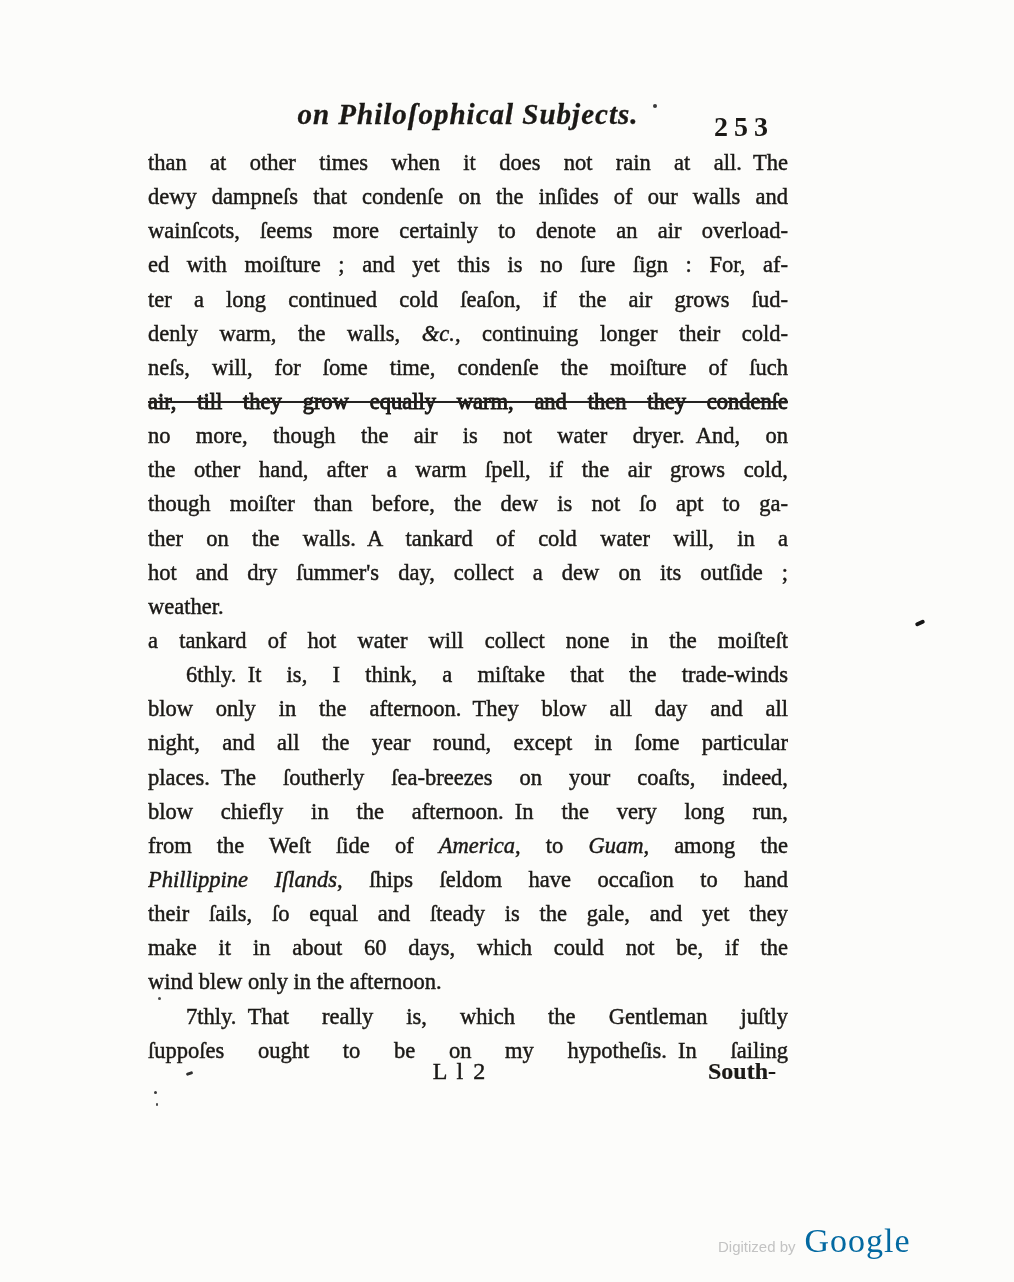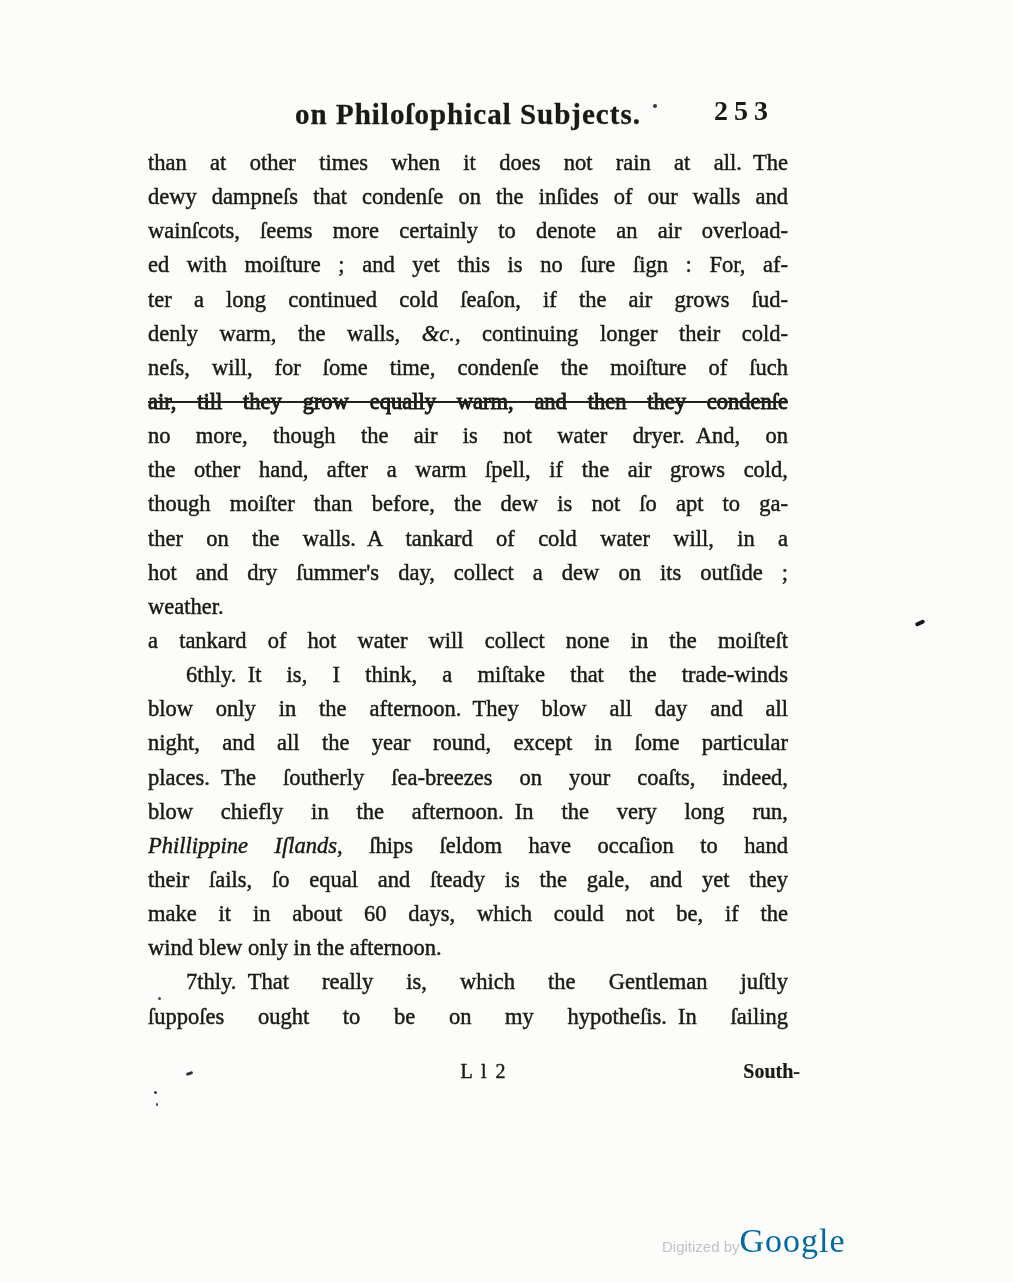--- a/index.html
+++ b/index.html
@@ -13,26 +13,26 @@
     background:#fcfcfa;
     color:#1b1916;
     overflow:hidden;
   }
   
   .header{
     position:absolute;left:148px;top:94px;width:640px;height:44px;
   }
   .header .title{
     display:block;text-align:center;
-    font-weight:bold;
+    font-style:italic;font-weight:bold;
     font-size:29px;line-height:40px;letter-spacing:1px;
     -webkit-text-stroke:0.3px currentColor;
   }
   .header .pagenum{
-    position:absolute;right:14px;top:0;
+    position:absolute;right:14px;top:16px;
     font-size:28px;line-height:34px;font-weight:bold;
     letter-spacing:6px;
   }
   
   .bodytext{
     position:absolute;left:148px;top:146px;width:640px;
     font-size:22.5px;
   }
   .line{
     height:34.15px;line-height:34.15px;overflow:hidden;
@@ -44,30 +44,30 @@
   .line.indent{padding-left:38px;}
   .line.strike{
     -webkit-text-stroke:0.9px currentColor;
     text-decoration:line-through;
     text-decoration-thickness:2.2px;
     text-decoration-color:#242220;
   }
   .it{font-style:italic;}
   
   .footerline{
-    position:absolute;left:164px;top:1056px;width:640px;height:34px;
-    font-size:20px;line-height:30px;
+    position:absolute;left:140px;top:1056px;width:640px;height:34px;
+    font-size:24px;line-height:30px;
     -webkit-text-stroke:0.45px currentColor;
   }
   .footerline .sig{display:block;text-align:center;letter-spacing:2px;}
   .footerline .catch{position:absolute;right:4px;top:0;font-weight:bold;-webkit-text-stroke:0.2px currentColor;}
   
   .watermark{
-    position:absolute;left:662px;top:1222px;
-    display:flex;align-items:baseline;
+    position:absolute;left:718px;top:1222px;
+    display:flex;align-items:baseline;gap:9px;
   }
   .wm-prefix{
     font-family:"Liberation Sans", sans-serif;
     font-size:15px;color:#c3c3c3;
   }
   .wm-brand{
     font-family:"Liberation Serif", serif;
     font-size:34px;color:#0369a1;letter-spacing:1px;
   }
   
@@ -97,20 +97,21 @@
       <div class="line"><span>though moiſter than before, the dew is not ſo apt to ga-</span></div>
       <div class="line"><span>ther on the walls. A tankard of cold water will, in a</span></div>
       <div class="line"><span>hot and dry ſummer's day, collect a dew on its outſide ;</span></div>
       <div class="line plain"><span>weather.</span></div>
       <div class="line"><span>a tankard of hot water will collect none in the moiſteſt</span></div>
       <div class="line indent"><span>6thly. It is, I think, a miſtake that the trade-winds</span></div>
       <div class="line"><span>blow only in the afternoon. They blow all day and all</span></div>
       <div class="line"><span>night, and all the year round, except in ſome particular</span></div>
       <div class="line"><span>places. The ſoutherly ſea-breezes on your coaſts, indeed,</span></div>
       <div class="line"><span>blow chiefly in the afternoon. In the very long run,</span></div>
+      <div class="line"><span>from the Weſt ſide of </span><span class="it">America</span><span>, to </span><span class="it">Guam</span><span>, among the</span></div>
       <div class="line"><span class="it">Phillippine Iſlands</span><span>, ſhips ſeldom have occaſion to hand</span></div>
       <div class="line"><span>their ſails, ſo equal and ſteady is the gale, and yet they</span></div>
       <div class="line"><span>make it in about 60 days, which could not be, if the</span></div>
       <div class="line plain"><span>wind blew only in the afternoon.</span></div>
       <div class="line indent"><span>7thly. That really is, which the Gentleman juſtly</span></div>
       <div class="line"><span>ſuppoſes ought to be on my hypotheſis. In ſailing</span></div>
     </div>
 
   <div class="footerline">
     <span class="sig">L l 2</span>

